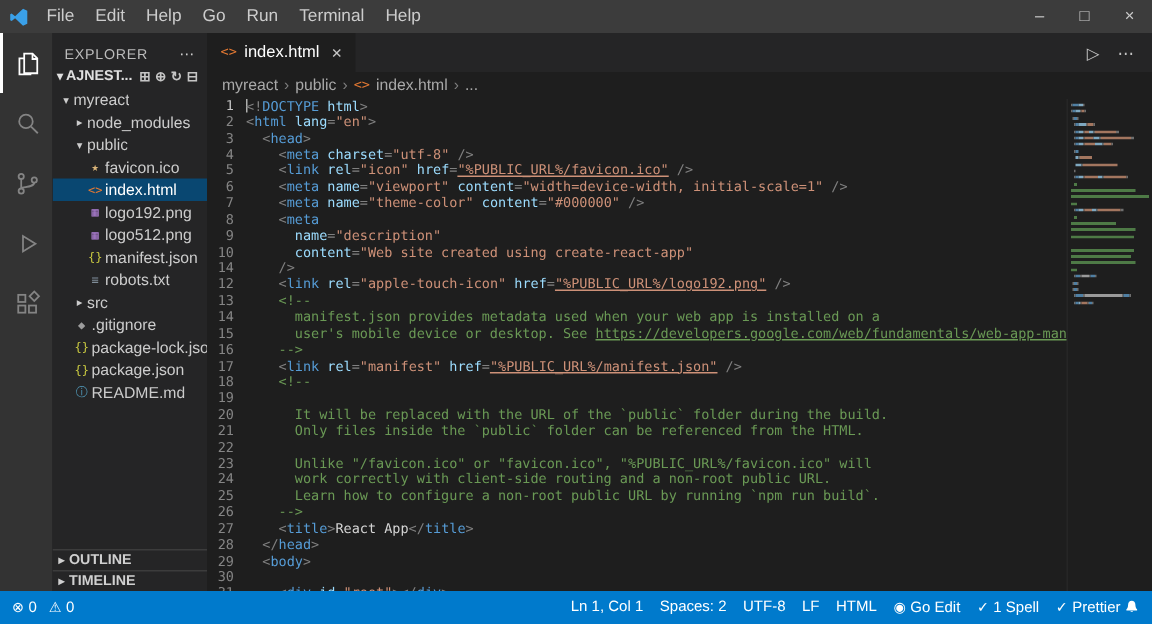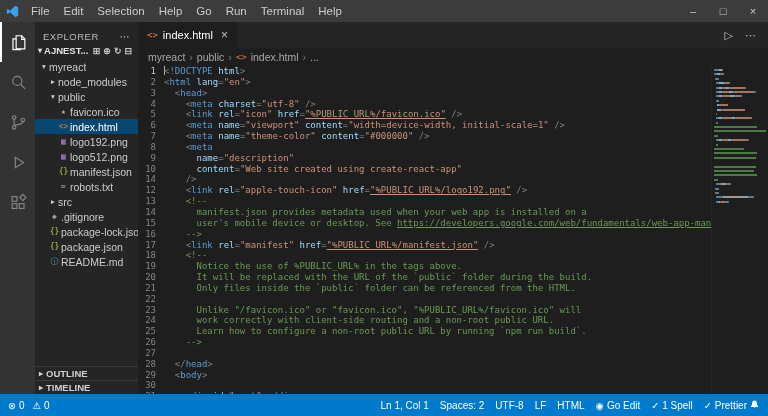--- a/index.html
+++ b/index.html
@@ -90,21 +90,20 @@
 
   <div class="titlebar">
     <div class="logo">
       <svg width="13" height="13" viewBox="0 0 16 16">
           <path d="M11.5 1 5 7.2 2.2 5 1 5.6v4.8L2.2 11 5 8.8l6.5 6.2 3.5-1.7V2.7z" fill="#3aa0e8"></path>
         </svg>
     </div>
     <div class="menus" id="menus">
         <span class="menu-item">File</span>
         <span class="menu-item">Edit</span>
-        <span class="menu-item">Selection</span>
         <span class="menu-item">Help</span>
         <span class="menu-item">Go</span>
         <span class="menu-item">Run</span>
         <span class="menu-item">Terminal</span>
         <span class="menu-item">Help</span>
       </div>
     <div class="win-controls" id="win-controls">
         <span class="win-btn">–</span>
         <span class="win-btn">□</span>
         <span class="win-btn">×</span>
@@ -270,29 +269,29 @@
             <div class="code-line"><span class="ln">9</span><span class="line-content"><span class="tok-w">      </span><span class="tok-a">name</span><span class="tok-p">=</span><span class="tok-s">"description"</span></span></div>
             <div class="code-line"><span class="ln">10</span><span class="line-content"><span class="tok-w">      </span><span class="tok-a">content</span><span class="tok-p">=</span><span class="tok-s">"Web site created using create-react-app"</span></span></div>
             <div class="code-line"><span class="ln">14</span><span class="line-content"><span class="tok-w">    </span><span class="tok-p">/&gt;</span></span></div>
             <div class="code-line"><span class="ln">12</span><span class="line-content"><span class="tok-w">    </span><span class="tok-p">&lt;</span><span class="tok-t">link</span><span class="tok-a"> rel</span><span class="tok-p">=</span><span class="tok-s">"apple-touch-icon"</span><span class="tok-a"> href</span><span class="tok-p">=</span><span class="tok-u">"%PUBLIC_URL%/logo192.png"</span><span class="tok-p"> /&gt;</span></span></div>
             <div class="code-line"><span class="ln">13</span><span class="line-content"><span class="tok-w">    </span><span class="tok-c">&lt;!--</span></span></div>
             <div class="code-line"><span class="ln">14</span><span class="line-content"><span class="tok-c">      manifest.json provides metadata used when your web app is installed on a</span></span></div>
             <div class="code-line"><span class="ln">15</span><span class="line-content"><span class="tok-c">      user's mobile device or desktop. See </span><span class="tok-l">https://developers.google.com/web/fundamentals/web-app-manifest/</span></span></div>
             <div class="code-line"><span class="ln">16</span><span class="line-content"><span class="tok-c">    --&gt;</span></span></div>
             <div class="code-line"><span class="ln">17</span><span class="line-content"><span class="tok-w">    </span><span class="tok-p">&lt;</span><span class="tok-t">link</span><span class="tok-a"> rel</span><span class="tok-p">=</span><span class="tok-s">"manifest"</span><span class="tok-a"> href</span><span class="tok-p">=</span><span class="tok-u">"%PUBLIC_URL%/manifest.json"</span><span class="tok-p"> /&gt;</span></span></div>
             <div class="code-line"><span class="ln">18</span><span class="line-content"><span class="tok-w">    </span><span class="tok-c">&lt;!--</span></span></div>
-            <div class="code-line"><span class="ln">19</span><span class="line-content"><span class="tok-c">      Notice the use of %PUBLIC_URL% in the tags above.</span></span></div>
+            <div class="code-line"><span class="ln">19</span></div>
             <div class="code-line"><span class="ln">20</span><span class="line-content"><span class="tok-c">      It will be replaced with the URL of the `public` folder during the build.</span></span></div>
             <div class="code-line"><span class="ln">21</span><span class="line-content"><span class="tok-c">      Only files inside the `public` folder can be referenced from the HTML.</span></span></div>
             <div class="code-line"><span class="ln">22</span><span class="line-content"></span></div>
             <div class="code-line"><span class="ln">23</span><span class="line-content"><span class="tok-c">      Unlike "/favicon.ico" or "favicon.ico", "%PUBLIC_URL%/favicon.ico" will</span></span></div>
             <div class="code-line"><span class="ln">24</span><span class="line-content"><span class="tok-c">      work correctly with client-side routing and a non-root public URL.</span></span></div>
             <div class="code-line"><span class="ln">25</span><span class="line-content"><span class="tok-c">      Learn how to configure a non-root public URL by running `npm run build`.</span></span></div>
             <div class="code-line"><span class="ln">26</span><span class="line-content"><span class="tok-c">    --&gt;</span></span></div>
-            <div class="code-line"><span class="ln">27</span></div>
+            <div class="code-line"><span class="ln">27</span><span class="line-content"><span class="tok-w">    </span><span class="tok-p">&lt;</span><span class="tok-t">title</span><span class="tok-p">&gt;</span><span class="tok-x">React App</span><span class="tok-p">&lt;/</span><span class="tok-t">title</span><span class="tok-p">&gt;</span></span></div>
             <div class="code-line"><span class="ln">28</span><span class="line-content"><span class="tok-w">  </span><span class="tok-p">&lt;/</span><span class="tok-t">head</span><span class="tok-p">&gt;</span></span></div>
             <div class="code-line"><span class="ln">29</span><span class="line-content"><span class="tok-w">  </span><span class="tok-p">&lt;</span><span class="tok-t">body</span><span class="tok-p">&gt;</span></span></div>
             <div class="code-line"><span class="ln">30</span></div>
             <div class="code-line"><span class="ln">31</span><span class="line-content"><span class="tok-w">    </span><span class="tok-p">&lt;</span><span class="tok-t">div</span><span class="tok-a"> id</span><span class="tok-p">=</span><span class="tok-s">"root"</span><span class="tok-p">&gt;&lt;/</span><span class="tok-t">div</span><span class="tok-p">&gt;</span></span></div>
           </div>
         <div class="minimap" id="minimap">
             <div class="mm-line">
               <span style="width: 1.1px; background: rgb(110, 110, 110);"></span>
               <span style="width: 3.85px; background: rgb(79, 127, 163);"></span>
               <span style="width: 2.75px; background: rgb(127, 168, 192);"></span>

